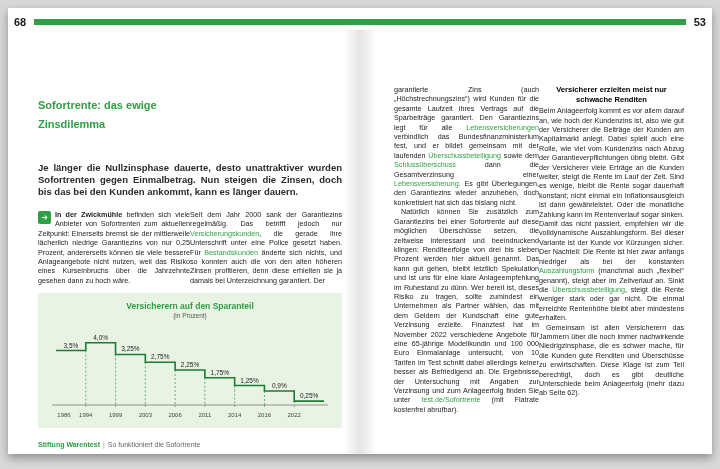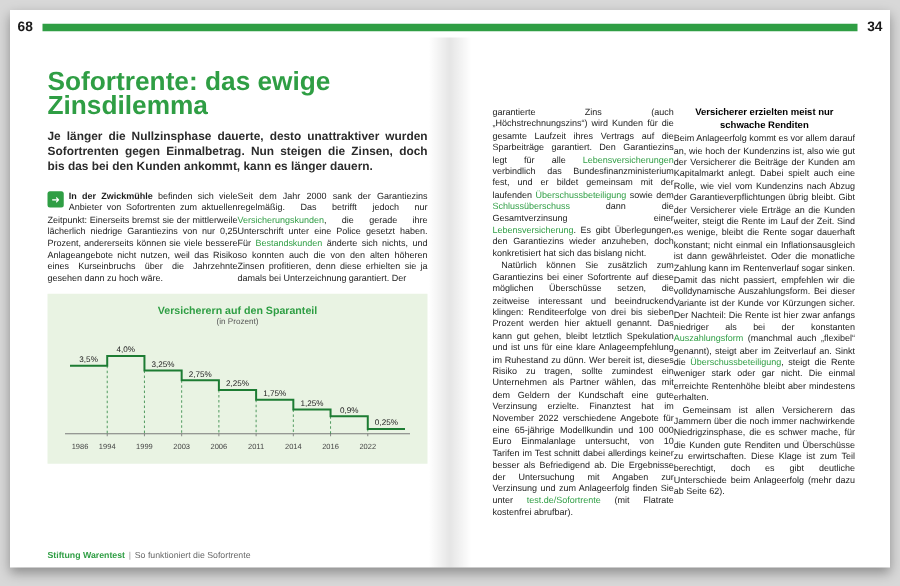--- a/index.html
+++ b/index.html
@@ -11,22 +11,22 @@
   .topbar{display:flex;align-items:center;padding:6px 6px 0 6px;height:22px}
   .pagenum{font-size:11px;font-weight:bold;color:#1a1a1a}
   .greenbar{flex:1;height:6px;background:var(--accent);margin:0 8px}
   .pages{position:relative;display:flex;height:424px}
   .page{width:352px;position:relative}
   .page-left{padding:0 18px 0 30px}
   .page-right{padding:0 28px 0 34px}
   .fold{position:absolute;left:50%;top:0;bottom:0;width:34px;transform:translateX(-50%);
         background:linear-gradient(to right,rgba(0,0,0,0) 0%,rgba(0,0,0,.10) 50%,rgba(0,0,0,0) 100%);
         pointer-events:none}
-  .title{margin-top:26px;font-size:21px;line-height:19px;font-weight:bold;color:var(--accent)}
-  .intro{margin-top:10px;font-size:9.5px;line-height:12px;font-weight:bold;color:#2b2b2b;text-align:justify}
+  .title{margin-top:66px;font-size:11px;line-height:19px;font-weight:bold;color:var(--accent)}
+  .intro{margin-top:28px;font-size:9.5px;line-height:12px;font-weight:bold;color:#2b2b2b;text-align:justify}
   .columns{display:flex;margin-top:12px}
   .columns.tall{margin-top:55px}
   .col{flex:1;font-size:7.2px;line-height:9.4px;color:#1c1c1c;text-align:justify}
   .col h3{font-size:7.6px;line-height:9.6px;color:#000;margin-bottom:2px;text-align:center}
   .col p.indent{text-indent:7px}
   .tip-icon{float:left;width:13px;height:13px;background:var(--accent);color:#fff;border-radius:2px;
             font-size:8px;line-height:13px;text-align:center;margin:1px 4px 1px 0}
   .green{color:var(--accent)}
   .bold{font-weight:bold}
   .chart-panel{margin-top:8px;background:var(--chart-panel);padding:8px 8px 3px}
@@ -38,21 +38,21 @@
   .page-footer .sep{margin:0 3px;color:#999}
 </style>
 </head>
 <body style="--accent: #2f9e44; --chart-line: #1d7c33; --chart-panel: #e9f3e3;">
 
 <div class="spread">
 
   <div class="topbar">
     <span class="pagenum">68</span>
     <div class="greenbar"></div>
-    <span class="pagenum">34</span>
+    <span class="pagenum">53</span>
   </div>
 
   <div class="pages">
 
     <div class="page page-left">
       <h1 class="title"><span>Sofortrente: das ewige</span><br><span>Zinsdilemma</span></h1>
 
       <p class="intro">Je länger die Nullzinsphase dauerte, desto unattraktiver wurden Sofortrenten gegen Einmalbetrag. Nun steigen die Zinsen, doch bis das bei den Kunden ankommt, kann es länger dauern.</p>
 
       <div class="columns">

